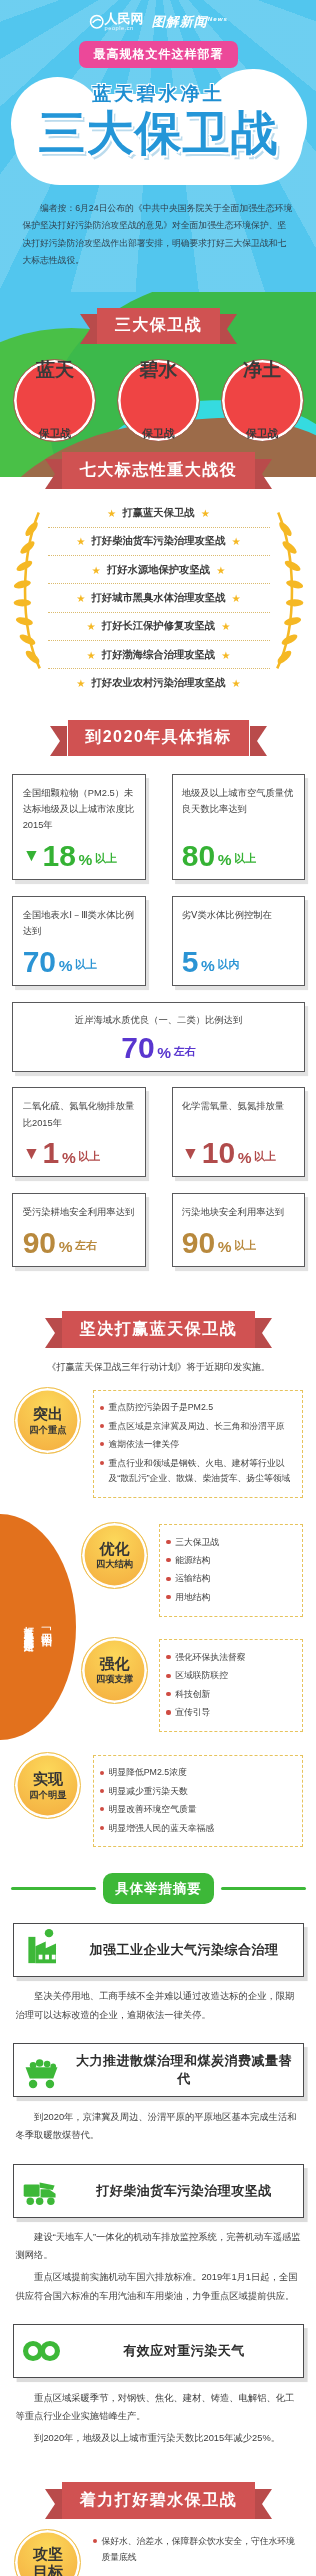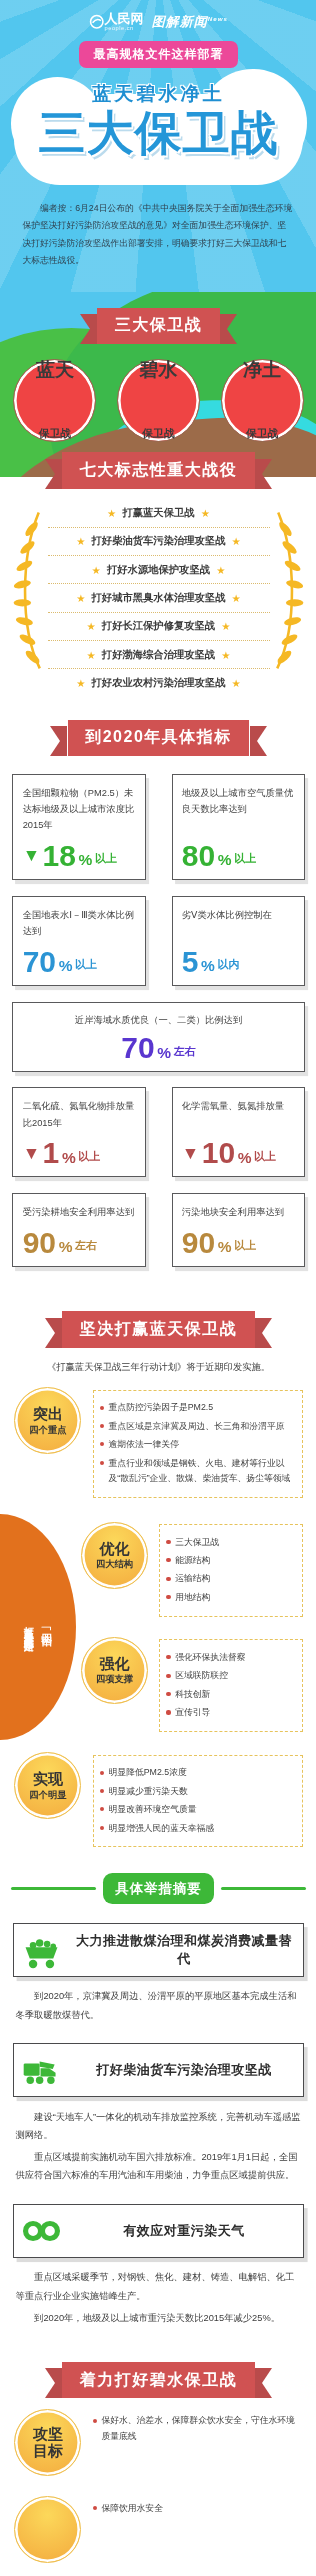--- a/index.html
+++ b/index.html
@@ -414,20 +414,42 @@
         </div>
       </div>
     </div>
   <div class="pill-row">
       <span class="pill">具体举措摘要</span>
     </div>
   <div id="bs-measures">
       <div class="measure">
         <div class="m-head">
           <span class="m-icon">
+            <svg viewBox="0 0 96 96">
+              <g fill="#3db838">
+                <circle cx="64" cy="12" r="9"></circle>
+                <rect x="20" y="20" width="15" height="56"></rect>
+                <path d="M35 76V40l22-10v14l22-10v42z"></path>
+              </g>
+              <g fill="#fff">
+                <rect x="42" y="58" width="8" height="10"></rect>
+                <rect x="56" y="58" width="8" height="10"></rect>
+                <rect x="70" y="58" width="8" height="10"></rect>
+              </g>
+            </svg>
+          </span>
+          <h3 class="m-title">加强工业企业大气污染综合治理</h3>
+        </div>
+        <div class="m-body">
+          <p>坚决关停用地、工商手续不全并难以通过改造达标的企业，限期治理可以达标改造的企业，逾期依法一律关停。</p>
+        </div>
+      </div>
+      <div class="measure">
+        <div class="m-head">
+          <span class="m-icon">
             <svg viewBox="0 0 96 96" fill="#3db838">
               <circle cx="30" cy="78" r="9"></circle>
               <circle cx="66" cy="78" r="9"></circle>
               <path d="M14 42h68l-9 24H23z"></path>
               <circle cx="30" cy="38" r="7"></circle>
               <circle cx="44" cy="33" r="8"></circle>
               <circle cx="60" cy="35" r="7"></circle>
               <circle cx="73" cy="40" r="6"></circle>
             </svg>
           </span>

